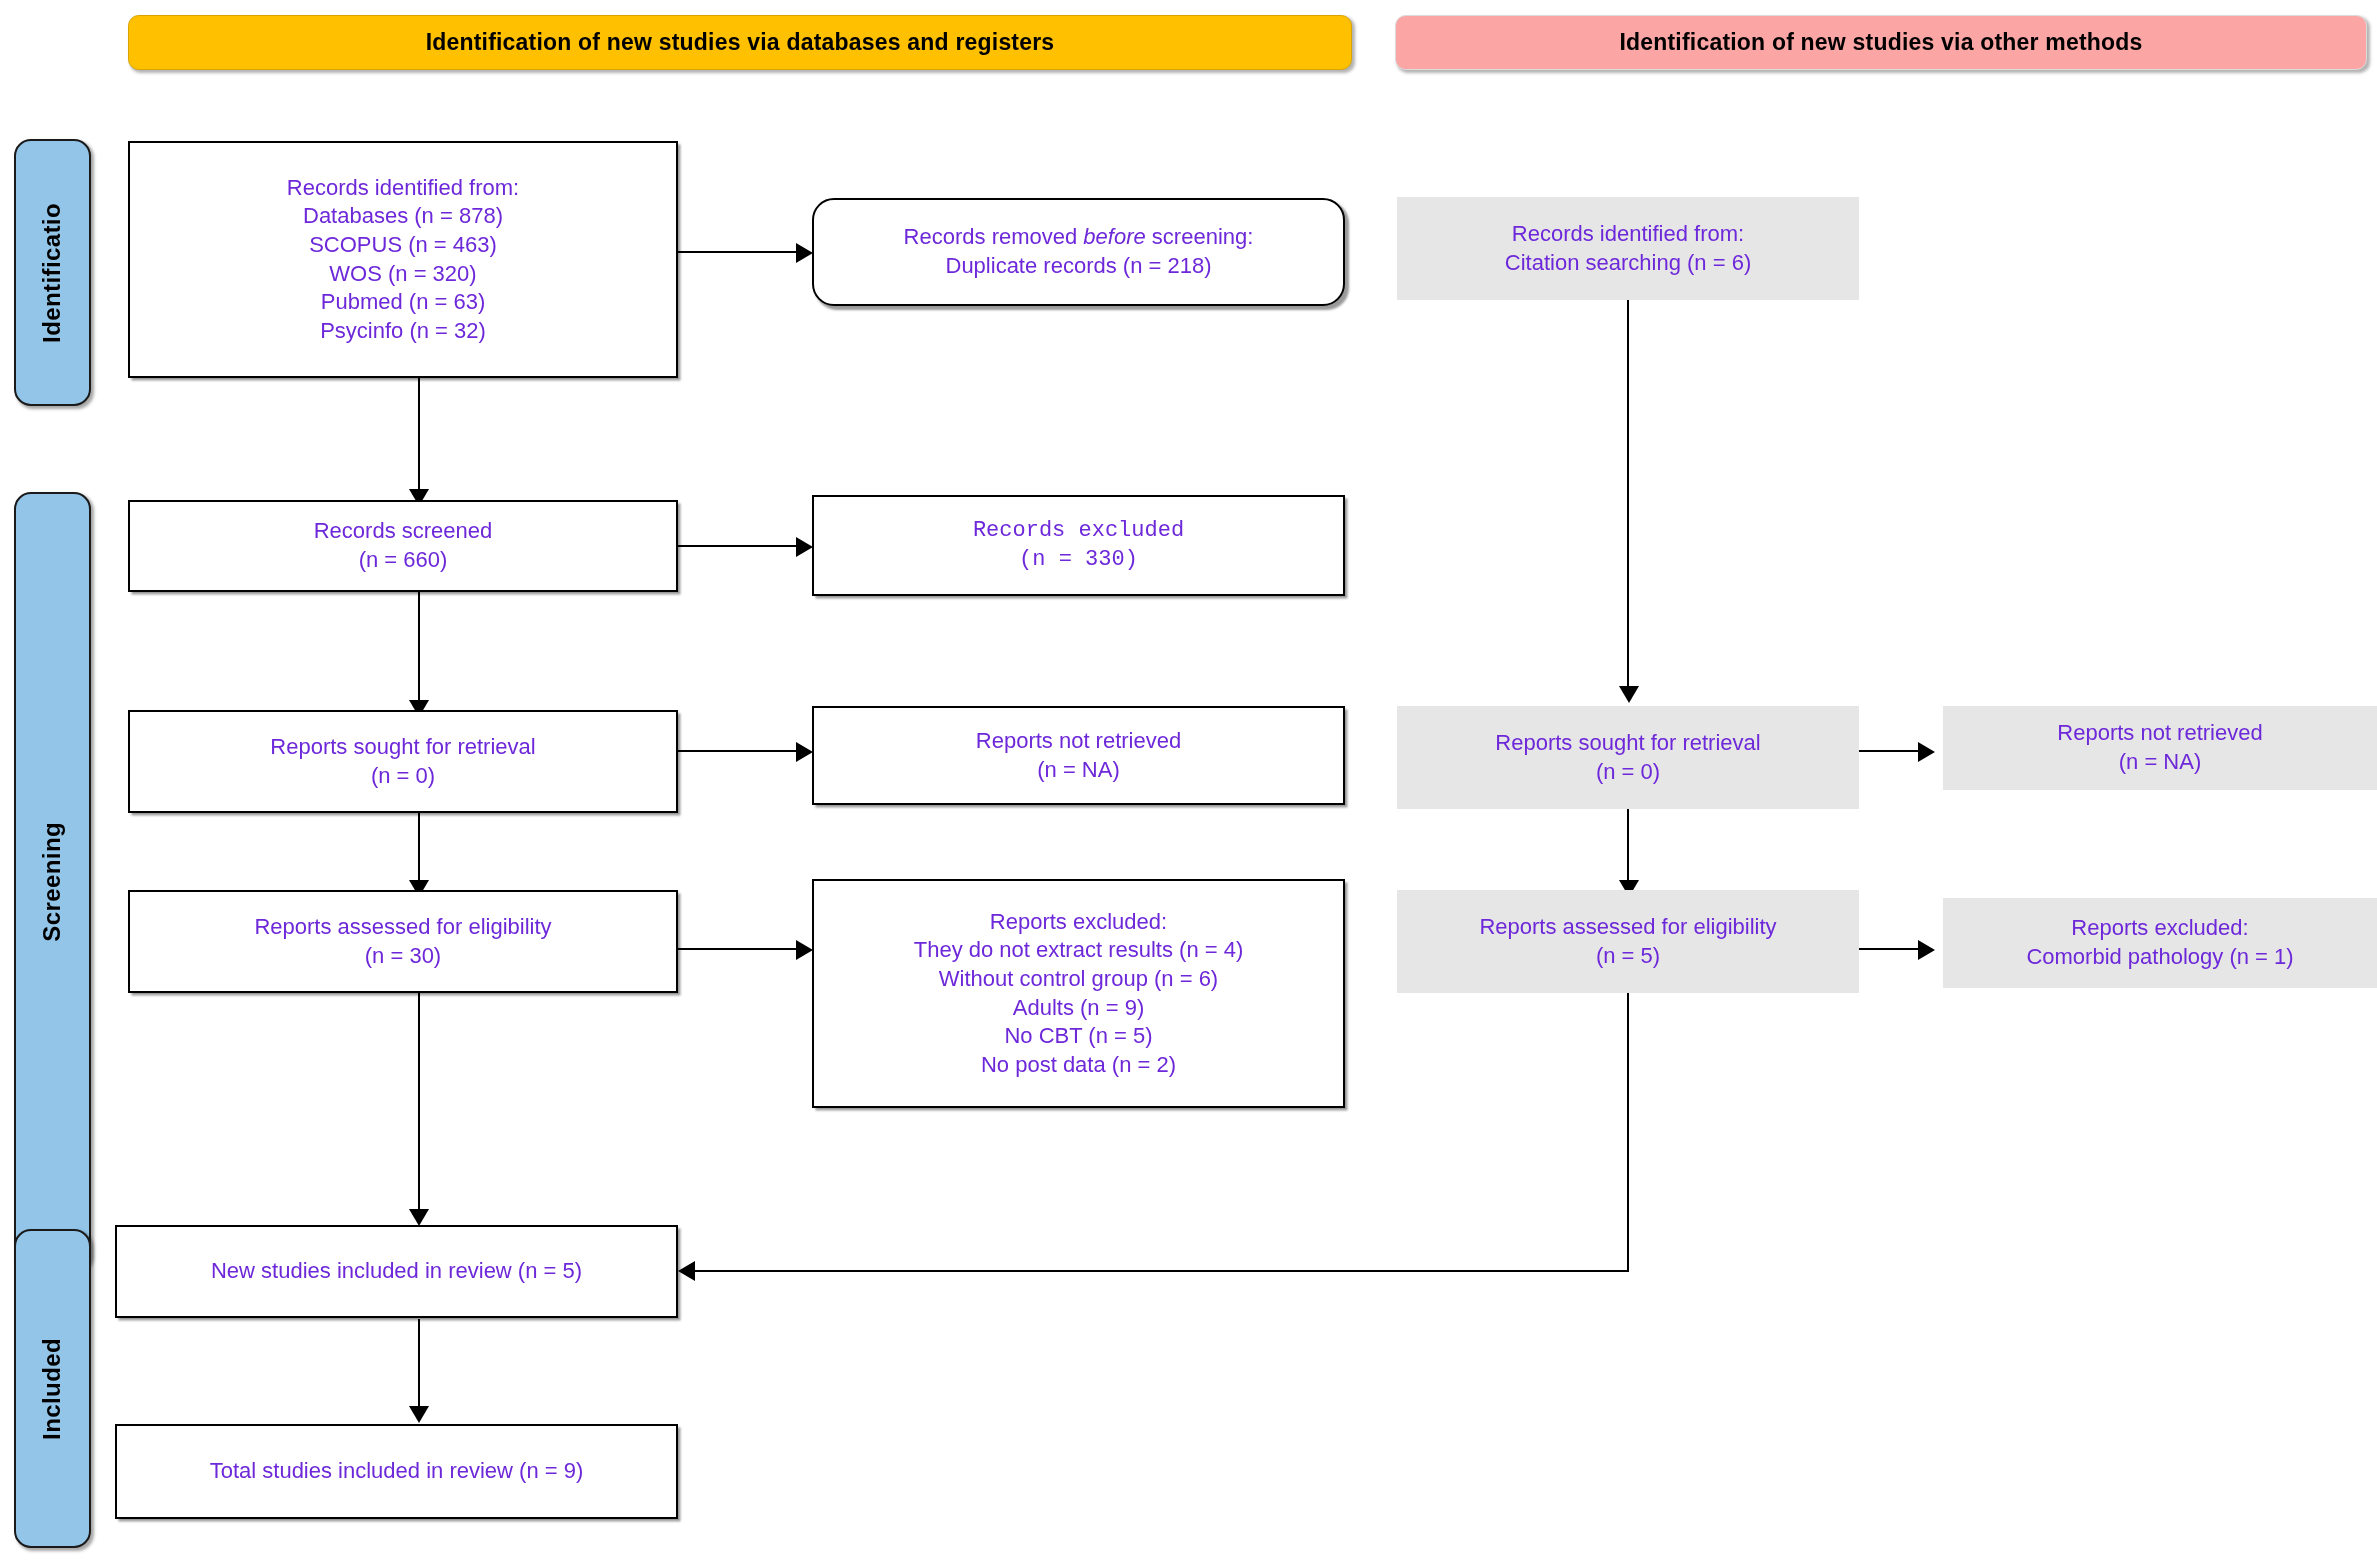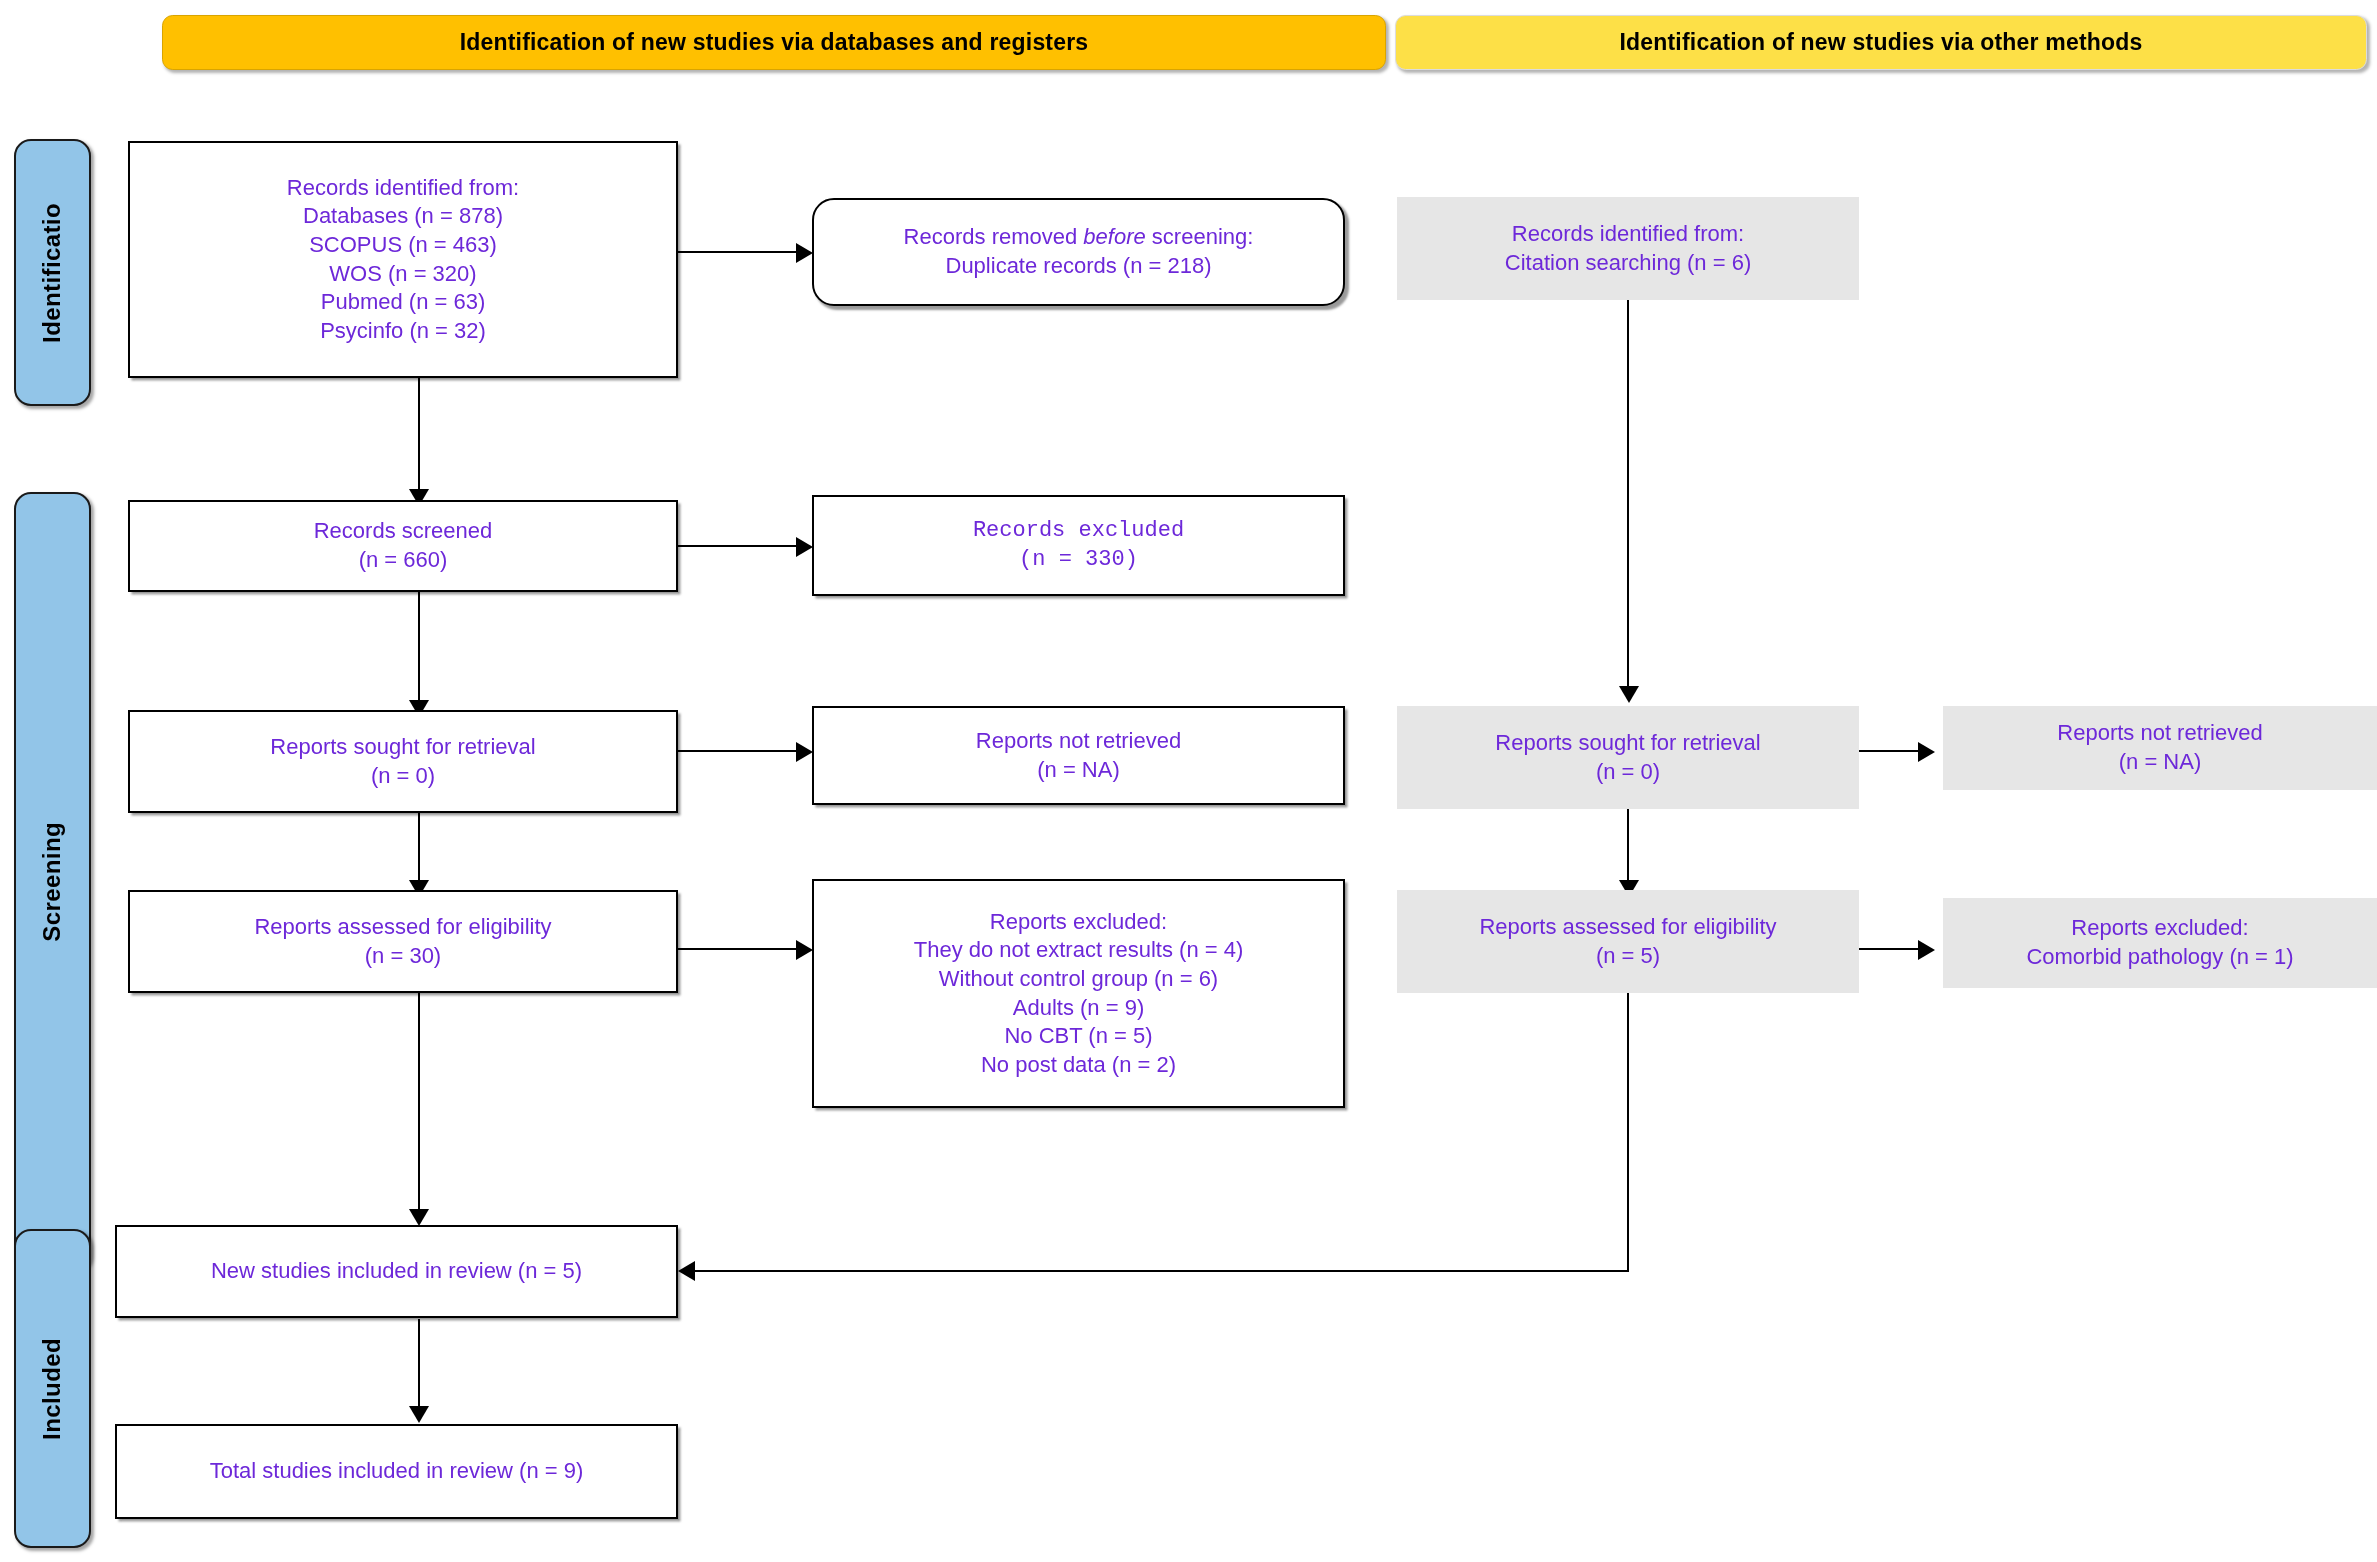--- a/index.html
+++ b/index.html
@@ -31,21 +31,21 @@
     font-size: 23px;
     color: #000000;
     letter-spacing: 0.2px;
     box-shadow: 2.3px 2.3px 3.1px rgba(0,0,0,0.30);
   }
   .banner-left {
     background: #FFC000;
     border: 0.8px solid #d9a400;
   }
   .banner-right {
-    background: #fde047;
+    background: #fca5a5;
     border: 0.8px solid #dcdcdc;
   }
 
   
   .stage {
     position: absolute;
     background: #92C5E8;
     border: 2.3px solid #1a1a1a;
     border-radius: 17px;
     box-shadow: 2.3px 2.3px 3.1px rgba(0,0,0,0.35);
@@ -115,21 +115,21 @@
     border-left: 10px solid transparent;
     border-right: 10px solid transparent;
     border-top: 17px solid #000000;
   }
 </style>
 </head>
 <body>
 
 <div id="canvas">
 
-  <div class="banner banner-left" style="left:128px; top:15.3px; width:1222px; height:53px;margin-left:34px;">
+  <div class="banner banner-left" style="left:128px; top:15.3px; width:1222px; height:53px;">
     <span>Identification of new studies via databases and registers</span>
   </div>
 
   <div class="banner banner-right" style="left:1395px; top:15.3px; width:970px; height:53px;">
     <span>Identification of new studies via other methods</span>
   </div>
 
   <div class="stage" style="left:13.7px; top:139px; width:73px; height:263px;">
     <span>Identificatio</span>
   </div>

